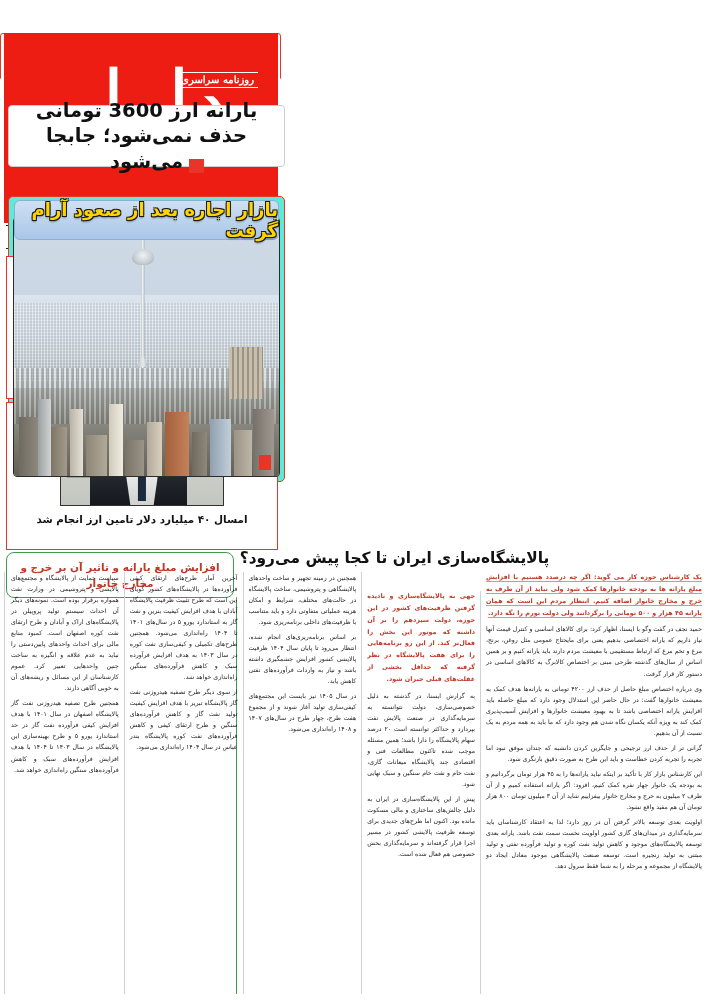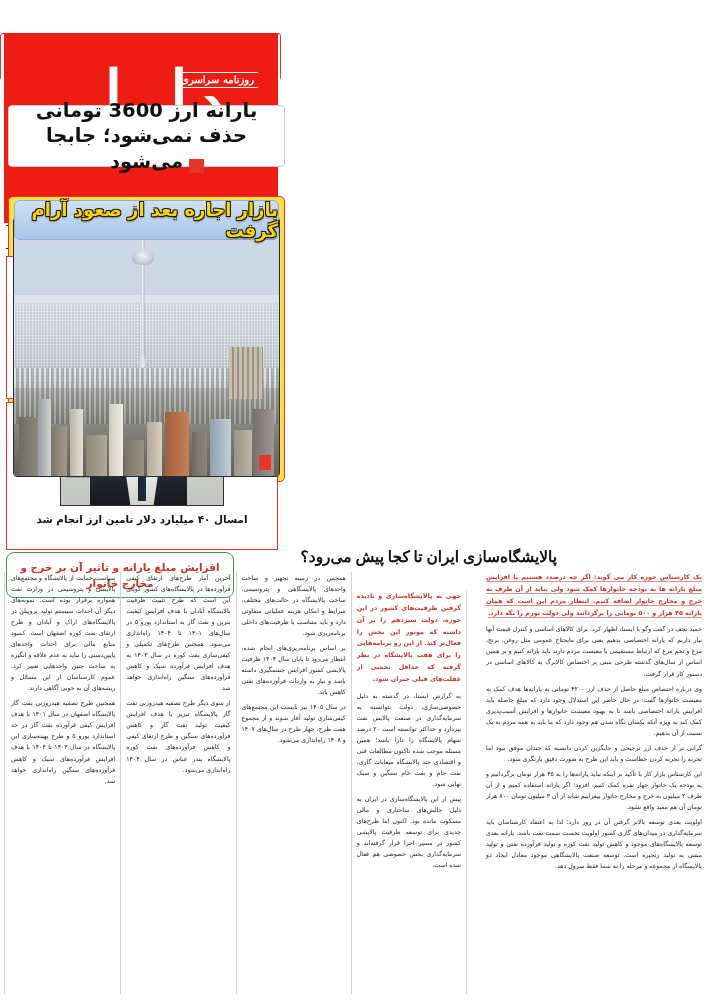--- a/index.html
+++ b/index.html
@@ -170,21 +170,21 @@
   .photo-block {
     position: absolute;
     top: 196px;
     right: 430px;
     left: 8px;
     height: 286px;
     border: 1.4px solid #e8352a;
     border-radius: 5px;
     box-sizing: border-box;
     padding: 3px;
-    background: #fde047;
+    background: #5eead4;
   }
   .photo-banner {
     position: relative;
     height: 40px;
     background: linear-gradient(#cfe0f3, #a9c6e8);
     border: 1px solid #8fb0d6;
     border-radius: 6px;
     display: flex;
     align-items: center;
     justify-content: center;
@@ -391,22 +391,21 @@
     line-height: 1.55;
     letter-spacing: -0.2px;
   }
 
   
   .feature-head {
     position: absolute;
     top: 548px;
     right: 158px;
     left: 232px;
-    text-align: right;
-    font-family: Liberation Serif, serif;
+    text-align: center;
   }
   .feature-head-txt {
     font-size: 15.4px;
     font-weight: bold;
     color: #111;
     letter-spacing: -0.4px;
   }
 
   
   .bottom {
@@ -421,21 +420,21 @@
     box-sizing: border-box;
     gap: 0;
   }
   .col {
     box-sizing: border-box;
     padding: 0 5px;
     overflow: hidden;
     position: relative;
   }
   .col + .col { border-right: 1px solid #cfd3d8; }
-  .c-right  { width: 228px; padding-right: 7px; margin-left: 14px; }
+  .c-right  { width: 228px; padding-right: 7px; }
   .c-m4     { flex: 1; margin-top: 19px; }
   .c-m3     { flex: 1; }
   .c-m2     { flex: 1; }
   .c-m1     { flex: 1; }
   .body-txt {
     font-size: 6.2px;
     line-height: 1.78;
     color: #1a1a1a;
     text-align: justify;
     margin: 0 0 4px 0;

